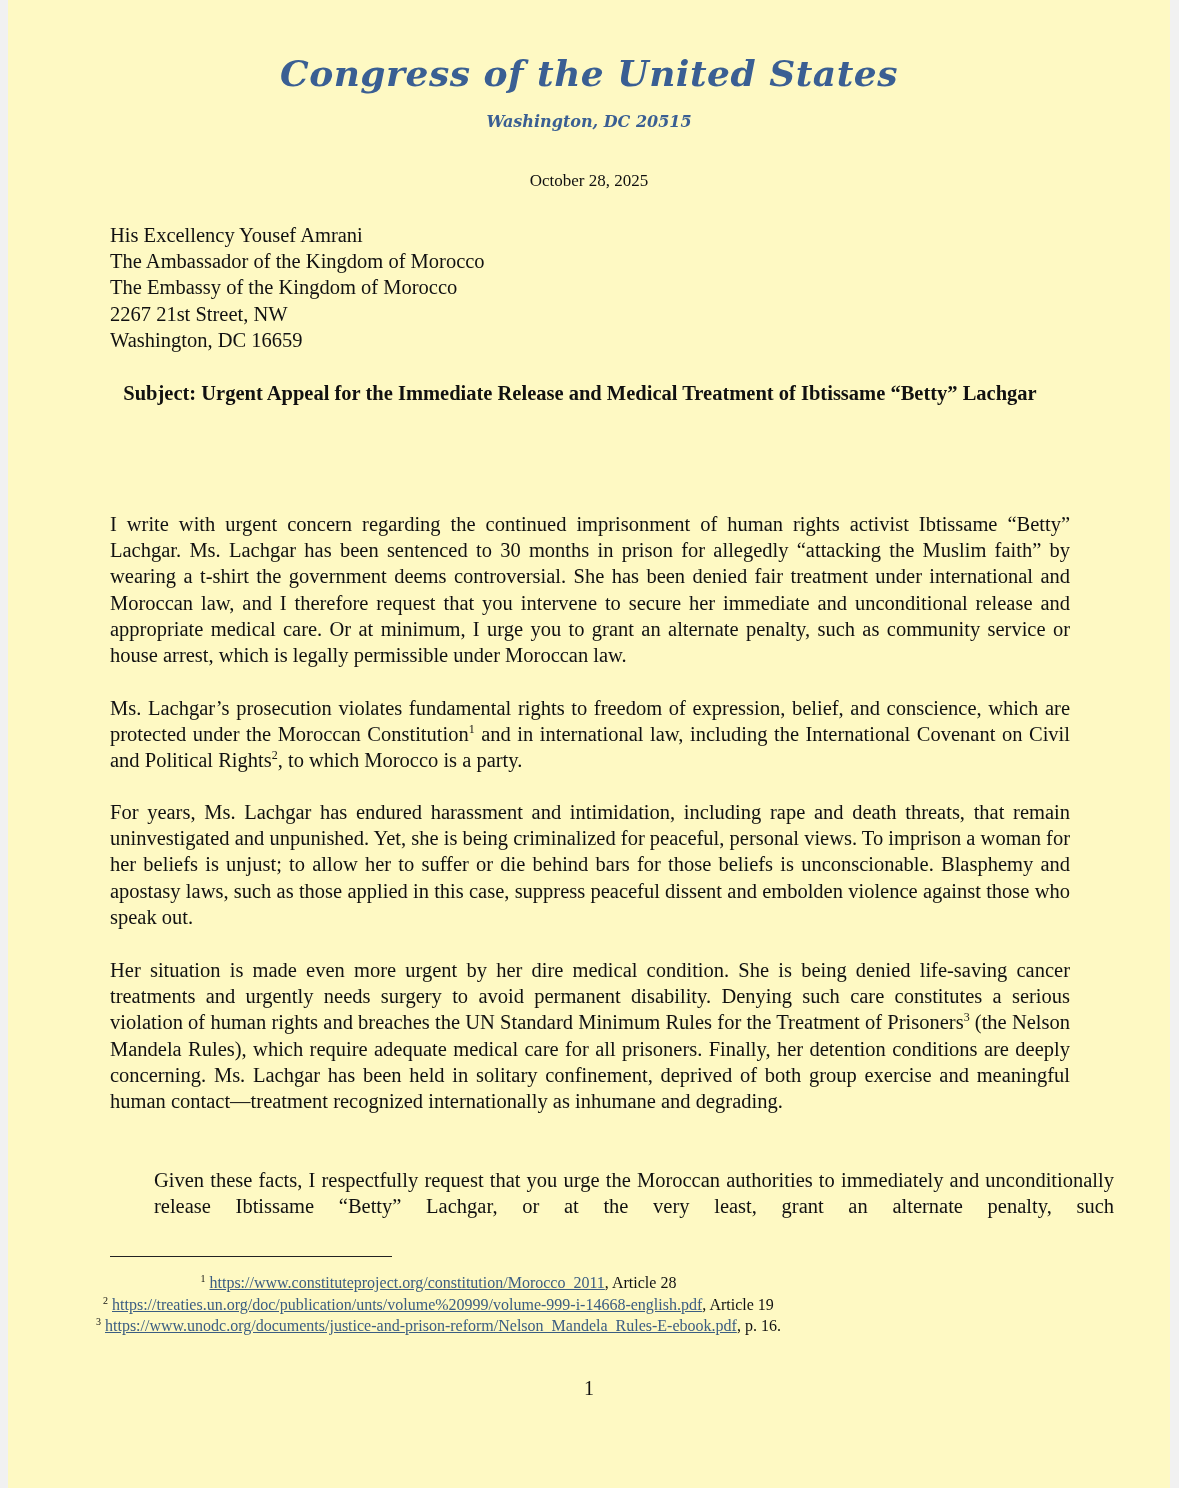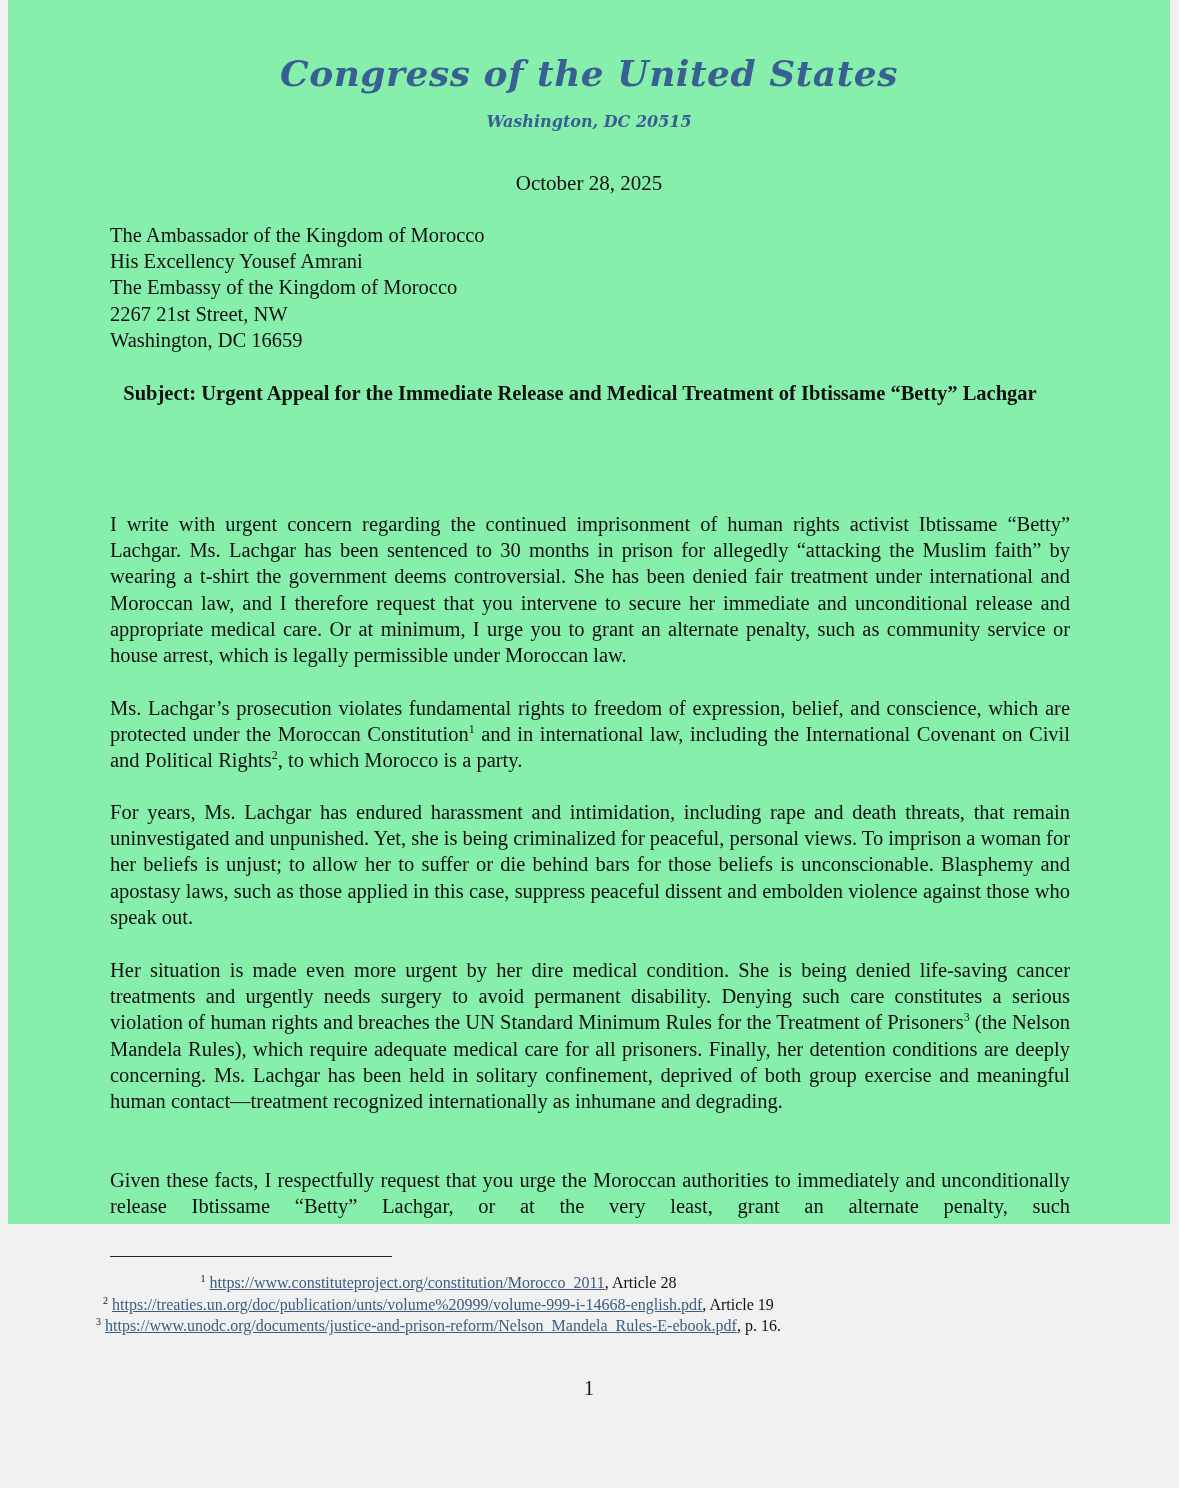--- a/index.html
+++ b/index.html
@@ -4,39 +4,39 @@
 <style>
   html, body { margin: 0; padding: 0; }
   body {
     width: 1179px; height: 1488px;
     background: #f1f1f1;
     position: relative; overflow: hidden;
     font-family: "Liberation Serif", "DejaVu Serif", serif;
     color: #111;
   }
   .page {
-    position: absolute; left: 8px; top: 0; width: 1162px; height: 1224px;
-    background: #86efac;
+    position: absolute; left: 8px; top: 0; width: 1162px; height: 1488px;
+    background: #fef9c3;
   }
   .letterhead-title {
     position: absolute; left: 0; width: 100%; top: 52px;
     text-align: center; color: #3a5f93;
     font-family: "DejaVu Serif", "Liberation Serif", serif;
     font-weight: bold; font-size: 36px; letter-spacing: 0.5px;
     font-style: italic;
   }
   .letterhead-sub {
     position: absolute; left: 0; width: 100%; top: 112px;
     text-align: center; color: #3a5f93;
     font-family: "DejaVu Serif", "Liberation Serif", serif;
     font-weight: bold; font-style: italic; font-size: 16px;
   }
   .date {
     position: absolute; left: 0; width: 100%; top: 171px;
-    text-align: center; font-size: 21px;
+    text-align: center; font-size: 17px;
   }
   .text { position: absolute; left: 102px; width: 960px; font-size: 20.5px; line-height: 26.2px; }
   .address div { white-space: nowrap; }
   .subject { font-weight: bold; }
   .para { text-align: justify; }
   .para-last { text-align: justify; text-align-last: justify; }
   sup { font-size: 12px; line-height: 0; vertical-align: 8px; }
   .rule {
     position: absolute; left: 102px; top: 1256px; width: 282px; height: 0;
     border-top: 1.2px solid #222;
@@ -49,39 +49,39 @@
 </head>
 <body>
 
 <div class="page">
   <div class="letterhead-title">Congress of the United States</div>
   <div class="letterhead-sub">Washington, DC 20515</div>
 
   <div class="date">October 28, 2025</div>
 
   <div class="text address" style="top:222px;">
+    <div>His Excellency Yousef Amrani</div>
     <div>The Ambassador of the Kingdom of Morocco</div>
-    <div>His Excellency Yousef Amrani</div>
     <div>The Embassy of the Kingdom of Morocco</div>
     <div>2267 21st Street, NW</div>
     <div>Washington, DC 16659</div>
   </div>
 
   <div class="text subject" style="top:380px; width:940px;text-align:center;">Subject: Urgent Appeal for the Immediate Release and Medical Treatment of Ibtissame “Betty” Lachgar</div>
 
 
   <div class="text para" style="top:511px;">I write with urgent concern regarding the continued imprisonment of human rights activist Ibtissame “Betty” Lachgar. Ms. Lachgar has been sentenced to 30 months in prison for allegedly “attacking the Muslim faith” by wearing a t-shirt the government deems controversial. She has been denied fair treatment under international and Moroccan law, and I therefore request that you intervene to secure her immediate and unconditional release and appropriate medical care. Or at minimum, I urge you to grant an alternate penalty, such as community service or house arrest, which is legally permissible under Moroccan law.</div>
 
   <div class="text para" style="top:695px;"><span>Ms. Lachgar’s prosecution violates fundamental rights to freedom of expression, belief, and conscience, which are protected under the Moroccan Constitution</span><sup>1</sup><span> and in international law, including the International Covenant on Civil and Political Rights</span><sup>2</sup><span>, to which Morocco is a party.</span></div>
 
   <div class="text para" style="top:799px;">For years, Ms. Lachgar has endured harassment and intimidation, including rape and death threats, that remain uninvestigated and unpunished. Yet, she is being criminalized for peaceful, personal views. To imprison a woman for her beliefs is unjust; to allow her to suffer or die behind bars for those beliefs is unconscionable. Blasphemy and apostasy laws, such as those applied in this case, suppress peaceful dissent and embolden violence against those who speak out.</div>
 
   <div class="text para" style="top:957px;"><span>Her situation is made even more urgent by her dire medical condition. She is being denied life-saving cancer treatments and urgently needs surgery to avoid permanent disability. Denying such care constitutes a serious violation of human rights and breaches the UN Standard Minimum Rules for the Treatment of Prisoners</span><sup>3</sup><span> (the Nelson Mandela Rules), which require adequate medical care for all prisoners. Finally, her detention conditions are deeply concerning. Ms. Lachgar has been held in solitary confinement, deprived of both group exercise and meaningful human contact—treatment recognized internationally as inhumane and degrading.</span></div>
 
-  <div class="text para-last" style="top:1167px;">Given these facts, I respectfully request that you urge the Moroccan authorities to immediately and unconditionally release Ibtissame  “Betty” Lachgar, or at the very least, grant an alternate penalty, such</div>
+  <div class="text para-last" style="top:1167px;margin-left:44px;">Given these facts, I respectfully request that you urge the Moroccan authorities to immediately and unconditionally release Ibtissame  “Betty” Lachgar, or at the very least, grant an alternate penalty, such</div>
 
   <div class="rule"></div>
 
   <div class="footnotes">
     <div><sup>1</sup><a>https://www.constituteproject.org/constitution/Morocco_2011</a><span>, Article 28</span></div>
     <div><sup>2</sup><a>https://treaties.un.org/doc/publication/unts/volume%20999/volume-999-i-14668-english.pdf</a><span>, Article 19</span></div>
     <div><sup>3</sup><a>https://www.unodc.org/documents/justice-and-prison-reform/Nelson_Mandela_Rules-E-ebook.pdf</a><span>, p. 16.</span></div>
   </div>
 
   <div class="page-num">1</div>

